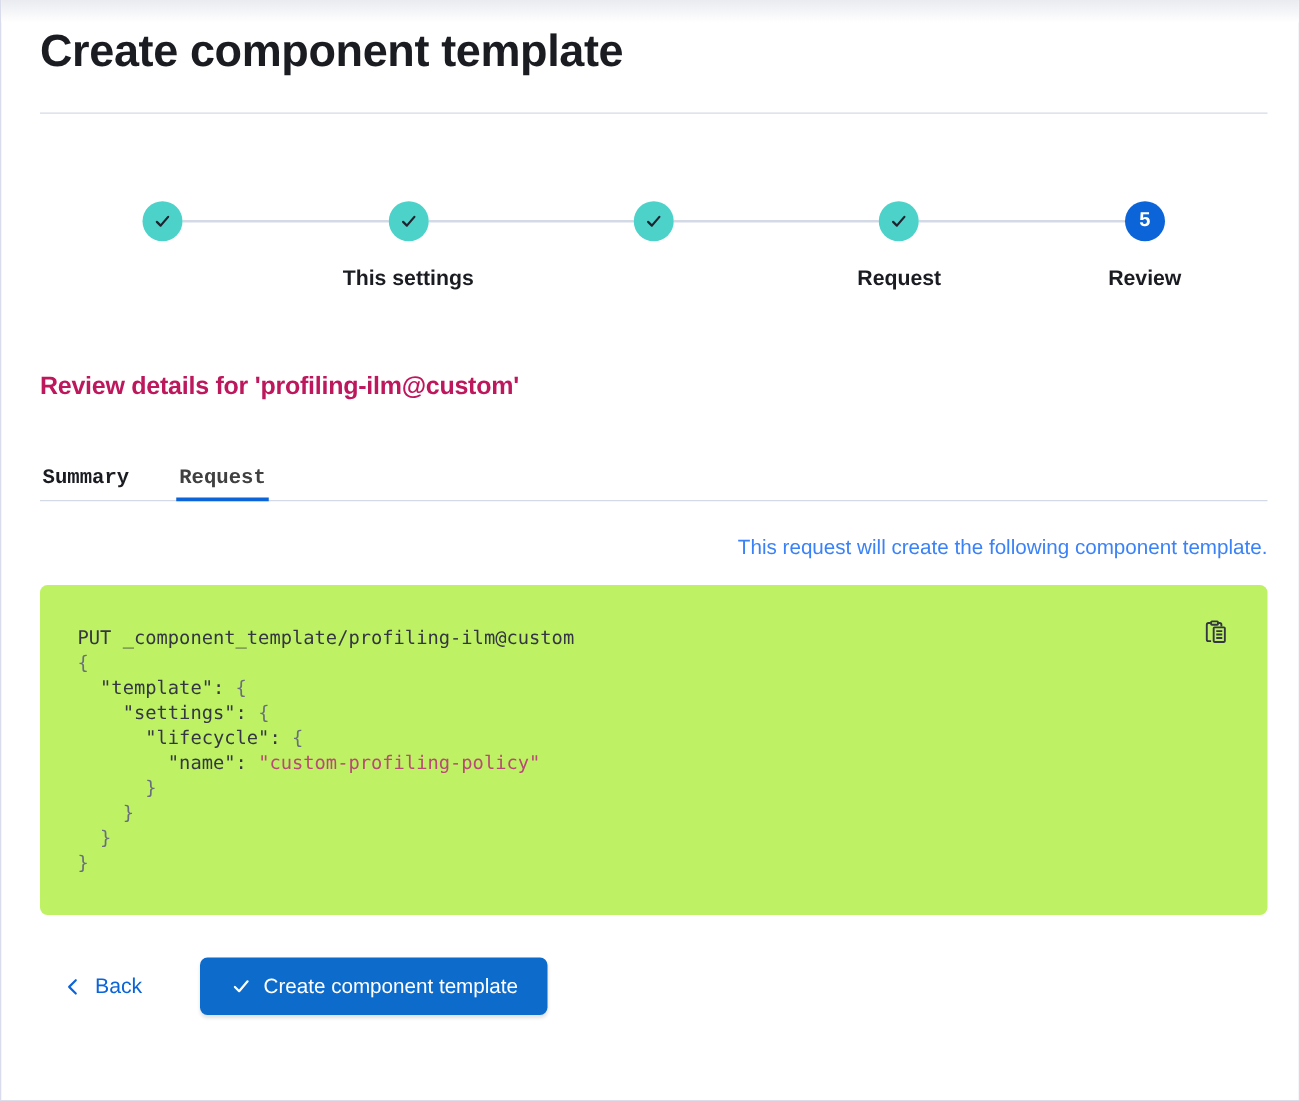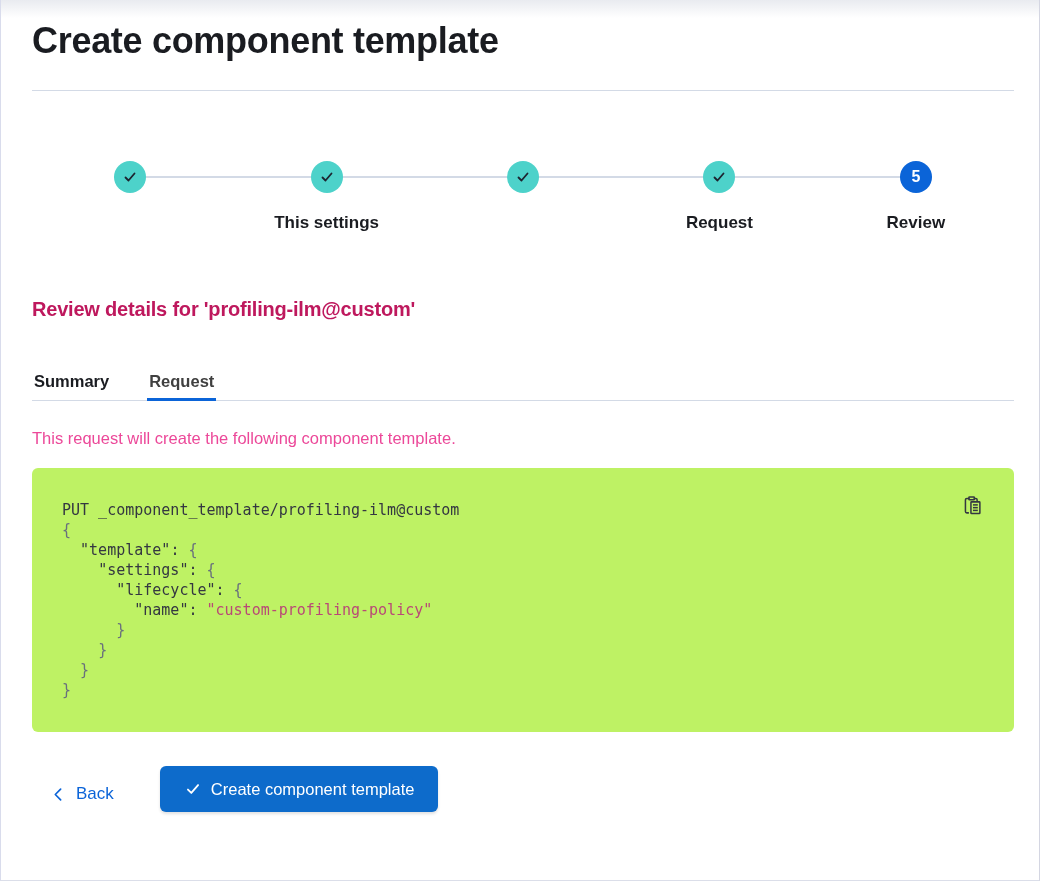--- a/index.html
+++ b/index.html
@@ -54,30 +54,30 @@
   h2.review-heading {
     margin-top: 58px; font-size: 20px; line-height: 34px;
     font-weight: 700; letter-spacing: -0.2px; color: #be185d;
   }
   .tabs {
     margin-top: 46px; display: flex; gap: 36px;
     border-bottom: 1px solid #d3dae6;
   }
   .tab {
     background: none; border: none; cursor: pointer;
-    font-family: Liberation Sans, sans-serif; font-size: 16.5px; font-weight: 700;
+    font-family: Liberation Mono, monospace; font-size: 16.5px; font-weight: 700;
     padding: 0 2px 9px 2px; color: #1a1c21; position: relative;
   }
   .tab.selected { color: #404040; }
   .tab.selected::after {
     content: ""; position: absolute; left: 0; right: 0; bottom: -1px;
     height: 3px; background: #0b64d8;
   }
   p.request-description {
-    margin-top: 25px; font-size: 16.5px; line-height: 24px; color: #ec4899;
+    margin-top: 25px; font-size: 16.5px; line-height: 24px; color: #3b82f6; text-align: right;
   }
 
   
   .codeblock {
     position: relative; margin-top: 18px;
     background: #bef264; border-radius: 6px;
     padding: 32px 30px;
   }
   .codeblock pre {
     font-family: "DejaVu Sans Mono", "Liberation Mono", monospace;
@@ -90,21 +90,21 @@
   .seg-brace  { color: #69707d; }
   .seg-string { color: #b94976; }
   .copy-btn {
     position: absolute; top: 24px; right: 24px;
     width: 28px; height: 28px; border: none; background: transparent;
     cursor: pointer; color: #343741; padding: 0;
   }
 
   
   .footer {
-    display: flex; align-items: flex-end; gap: 42px;
+    display: flex; align-items: center; gap: 42px;
     margin: 34px 0 0 14px;
   }
   .back-link {
     display: inline-flex; align-items: center; gap: 9px;
     background: none; border: none; cursor: pointer;
     font-family: inherit; font-size: 17px; font-weight: 500; color: #0b64d8;
     text-decoration: none; padding: 8px 4px;
   }
   .submit-btn {
     display: inline-flex; align-items: center; justify-content: center; gap: 9px;

